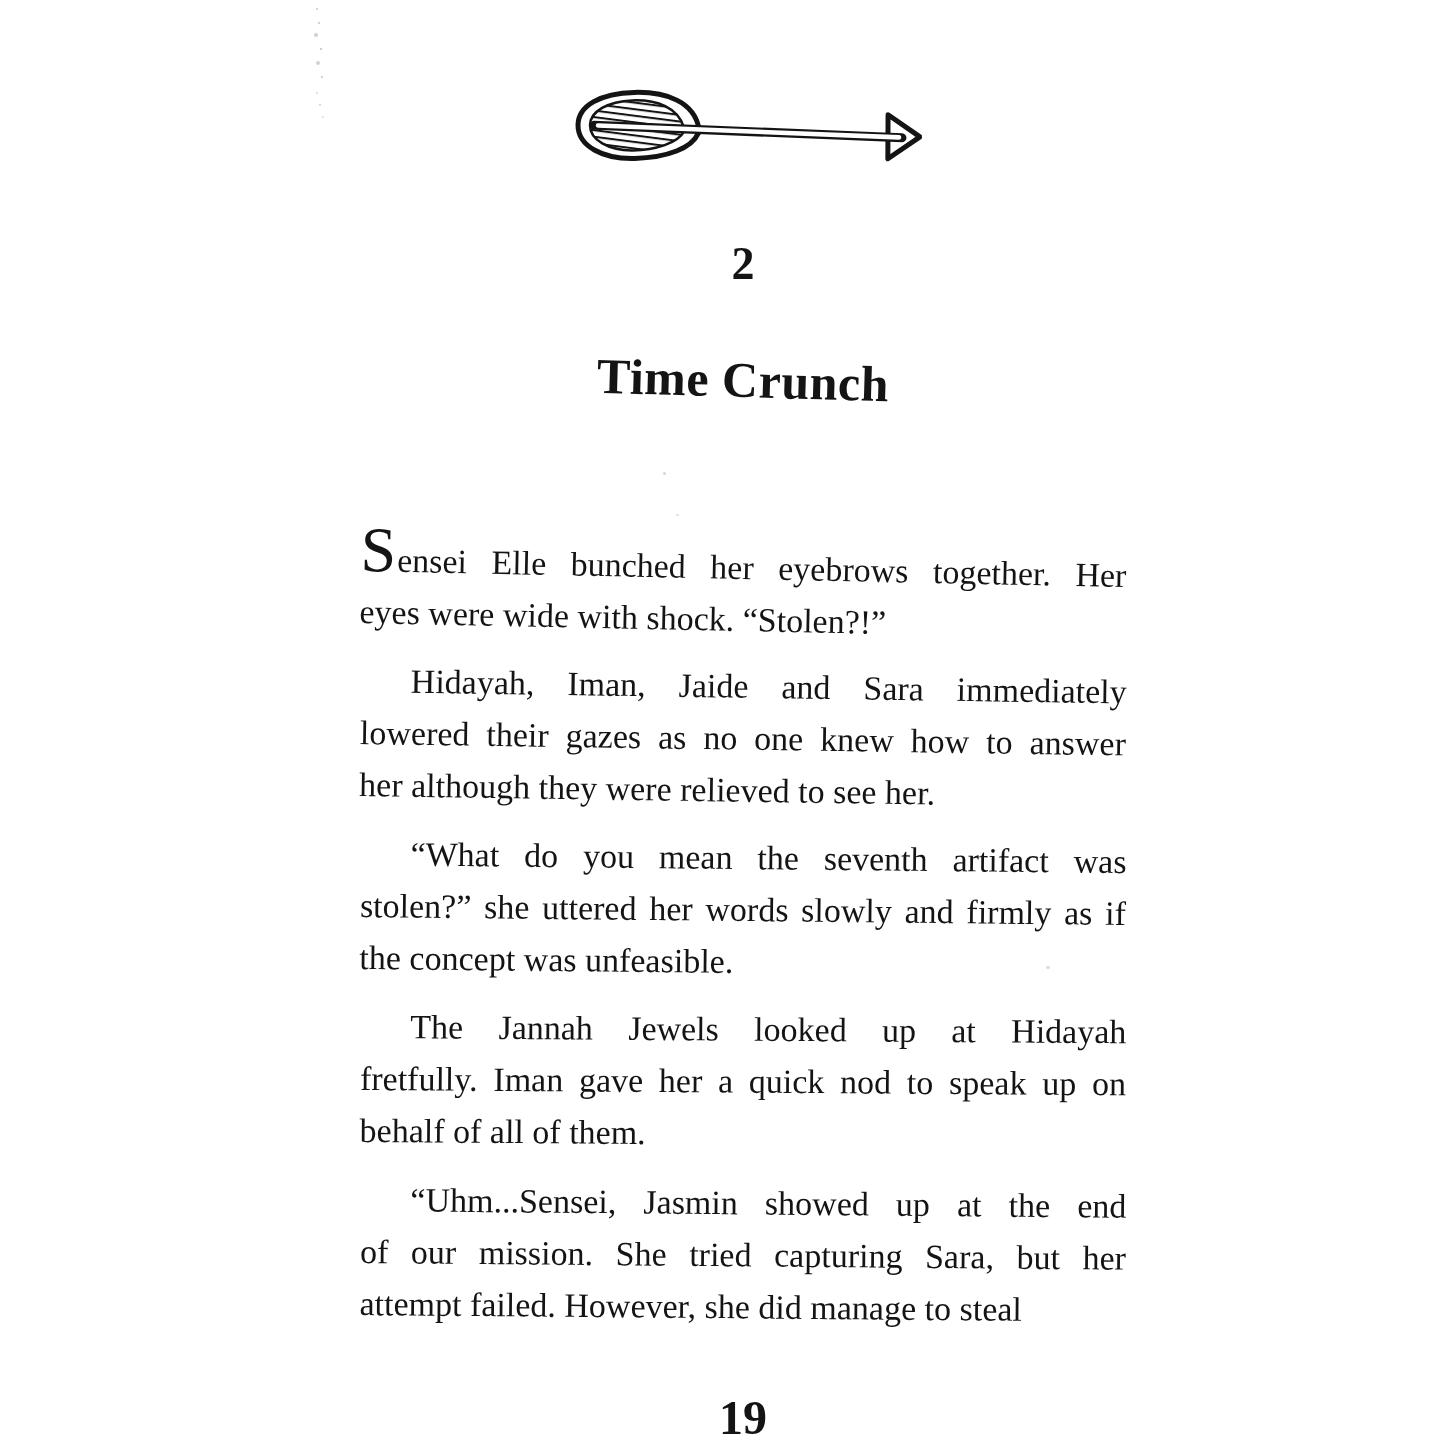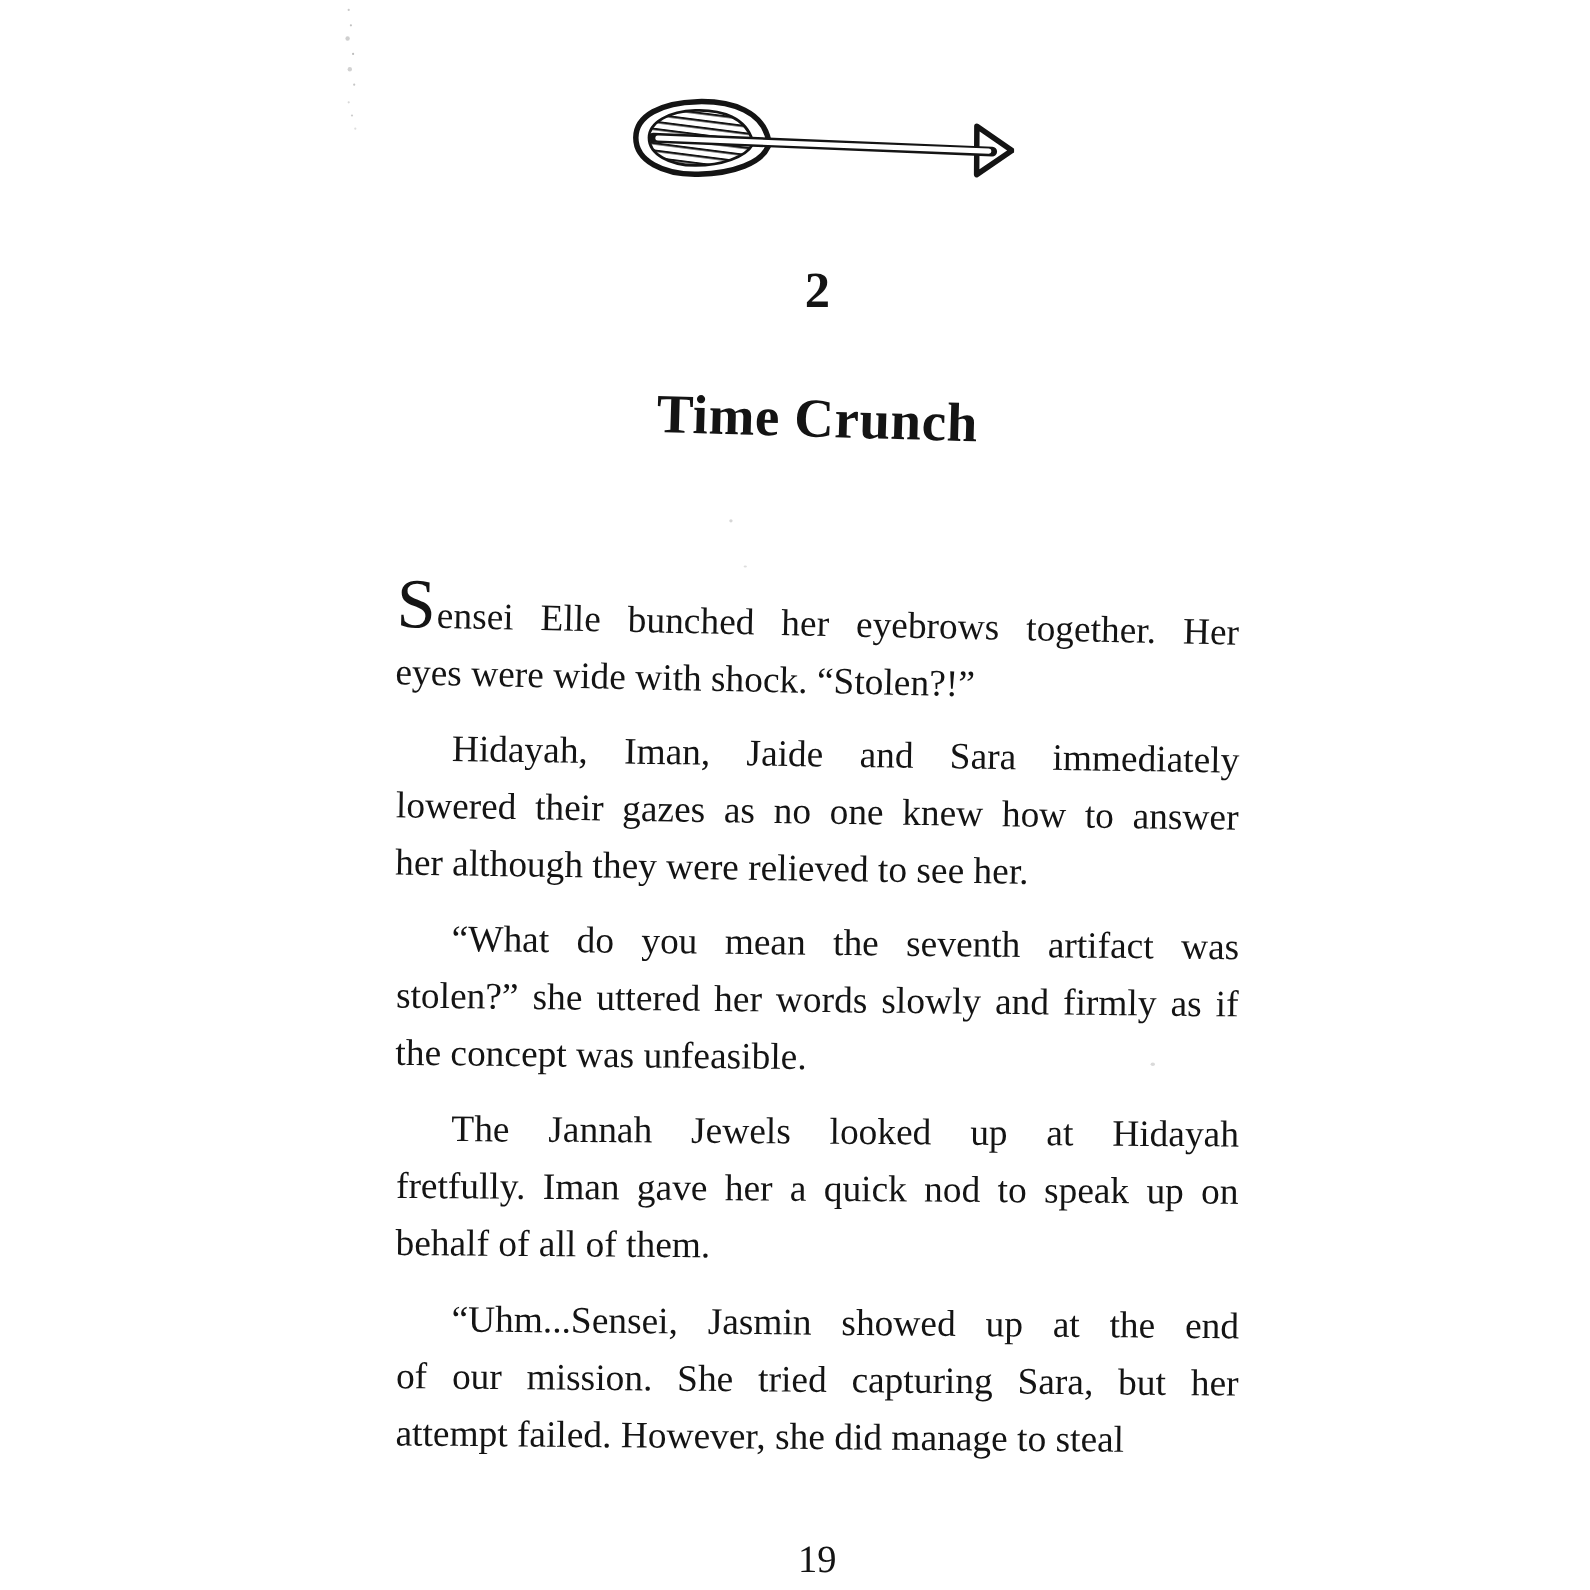--- a/index.html
+++ b/index.html
@@ -55,21 +55,21 @@
   .para.p2{transform:rotate(0.6deg);}
   .para.p3{transform:rotate(0.4deg);}
   .para.p4{transform:rotate(0.5deg);}
   .ln{display:block;text-align:justify;text-align-last:justify;text-justify:inter-word;}
   .ln.end{text-align-last:left;}
   .ln.ind{text-indent:50px;}
   .dropcap{font-size:64px;line-height:0;letter-spacing:1px;}
 
   .page-number{
     position:absolute;left:360px;top:1392px;width:766px;
-    text-align:center;font-size:35px;line-height:52px;
+    text-align:center;font-size:48px;line-height:52px;font-weight:bold;
   }
 </style>
 </head>
 <body>
 
 <div class="page">
 
   <div class="noise"></div>
   <div class="dot-a"></div>
   <div class="dot-b"></div>

